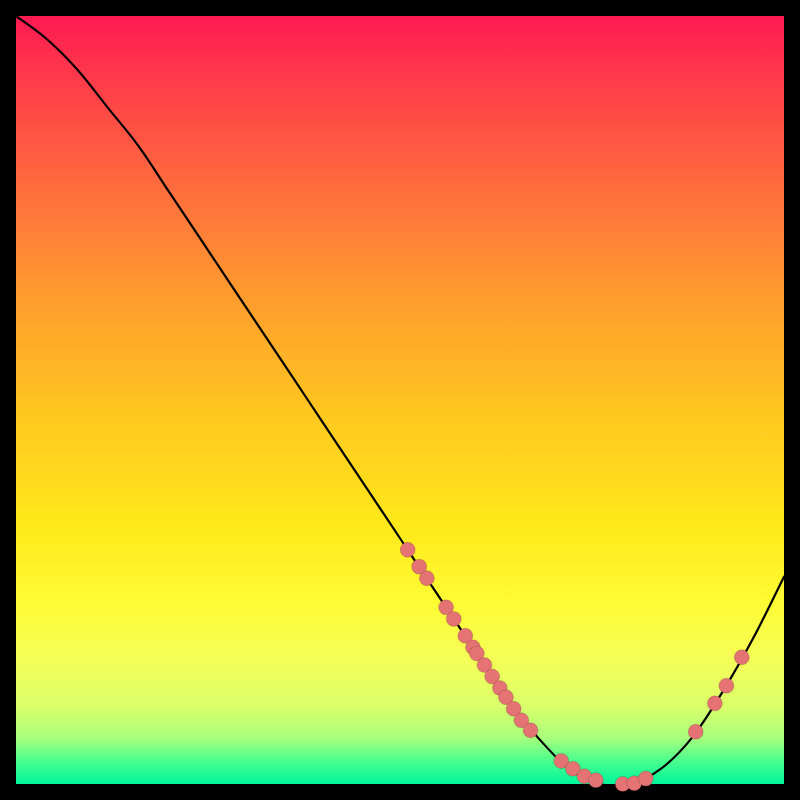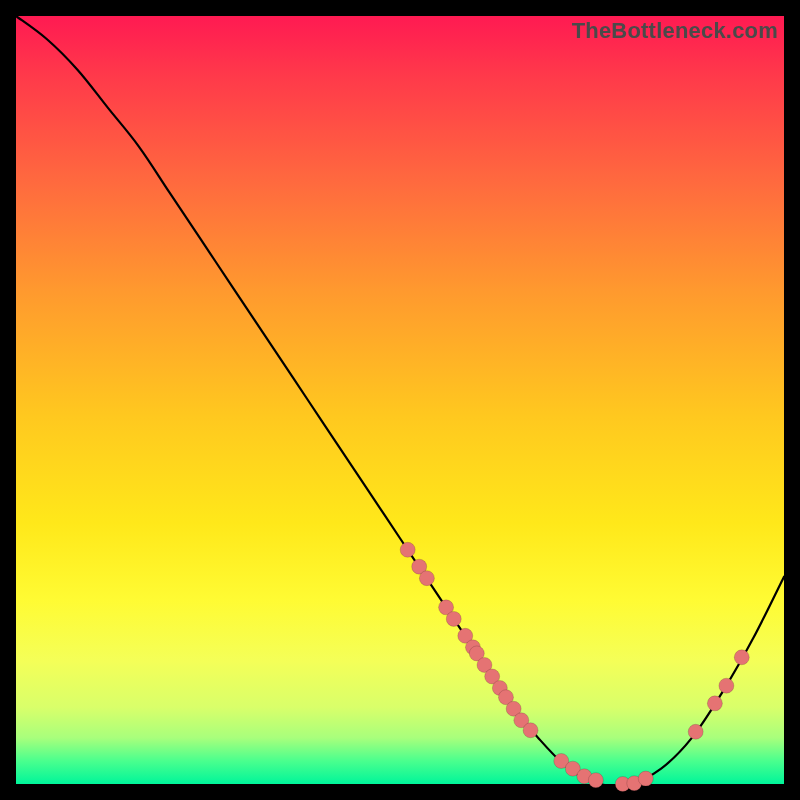--- a/index.html
+++ b/index.html
@@ -59,21 +59,20 @@
   .dot {
     fill: #e57373;
     stroke: rgba(0,0,0,0.25);
     stroke-width: 0.6;
   }
 </style>
 </head>
 <body>
 
 <div class="frame">
-  <div class="watermark">TheBottleneck.com</div>
   <svg class="plot" viewBox="0 0 768 768">
     <path id="curve-path" class="curve" d="M0.00,0.00 C5.53,4.15 19.66,13.36 30.72,23.04 C41.78,32.72 50.38,41.32 61.44,53.76 C72.50,66.20 81.10,78.34 92.16,92.16 C103.22,105.98 111.82,115.35 122.88,130.56 C133.94,145.77 142.54,160.05 153.60,176.64 C164.66,193.23 173.26,206.13 184.32,222.72 C195.38,239.31 203.98,252.21 215.04,268.80 C226.10,285.39 234.70,298.29 245.76,314.88 C256.82,331.47 265.42,344.37 276.48,360.96 C287.54,377.55 296.14,390.45 307.20,407.04 C318.26,423.63 326.86,436.53 337.92,453.12 C348.98,469.71 357.58,482.61 368.64,499.20 C379.70,515.79 388.30,528.69 399.36,545.28 C410.42,561.87 419.02,574.77 430.08,591.36 C441.14,607.95 449.74,620.85 460.80,637.44 C471.86,654.03 480.46,668.31 491.52,683.52 C502.58,698.73 511.18,709.48 522.24,721.92 C533.30,734.36 541.90,744.35 552.96,752.64 C564.02,760.93 572.62,765.24 583.68,768.00 C594.74,770.76 603.34,770.76 614.40,768.00 C625.46,765.24 634.06,760.93 645.12,752.64 C656.18,744.35 664.78,735.74 675.84,721.92 C686.90,708.10 695.50,693.81 706.56,675.84 C717.62,657.87 726.22,642.82 737.28,622.08 C748.34,601.34 762.47,571.70 768.00,560.64"></path>
     <g id="dots">
         <circle cx="391.68" cy="533.76" r="7.5" class="dot"></circle>
         <circle cx="403.20" cy="550.66" r="7.5" class="dot"></circle>
         <circle cx="410.88" cy="562.18" r="7.5" class="dot"></circle>
         <circle cx="430.08" cy="591.36" r="7.5" class="dot"></circle>
         <circle cx="437.76" cy="602.88" r="7.5" class="dot"></circle>
         <circle cx="449.28" cy="619.78" r="7.5" class="dot"></circle>
         <circle cx="456.96" cy="631.30" r="7.5" class="dot"></circle>

